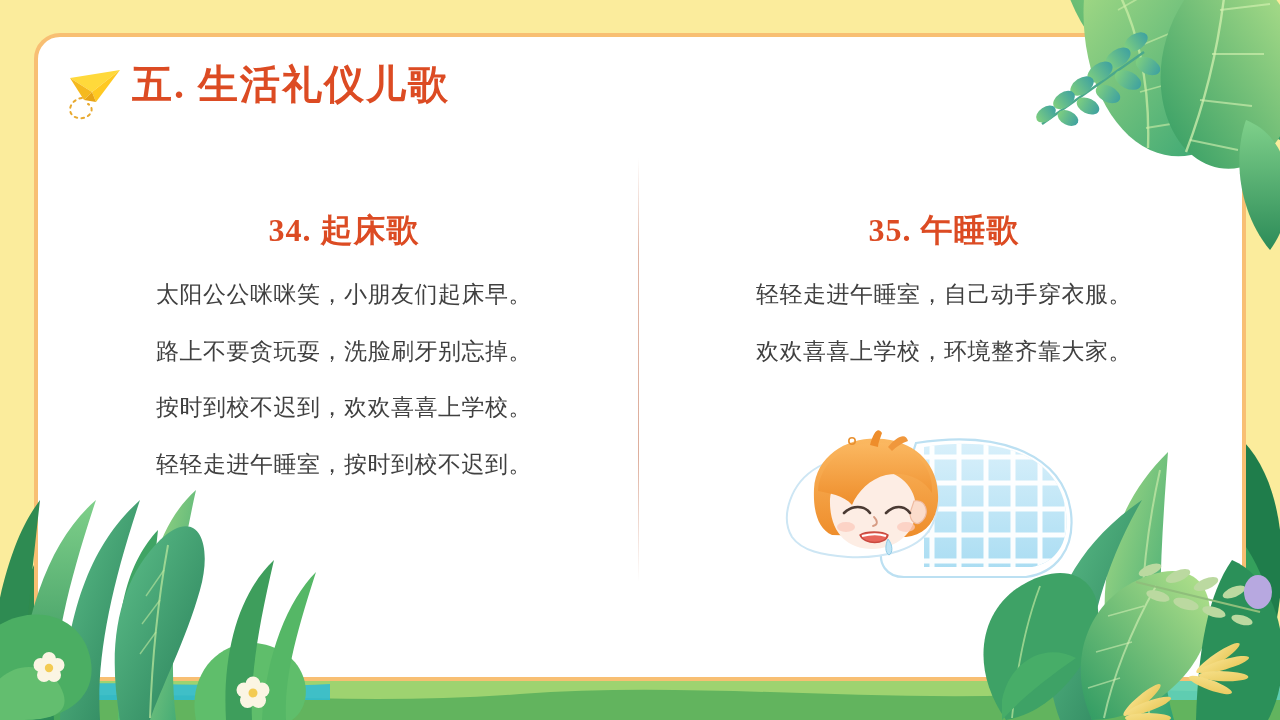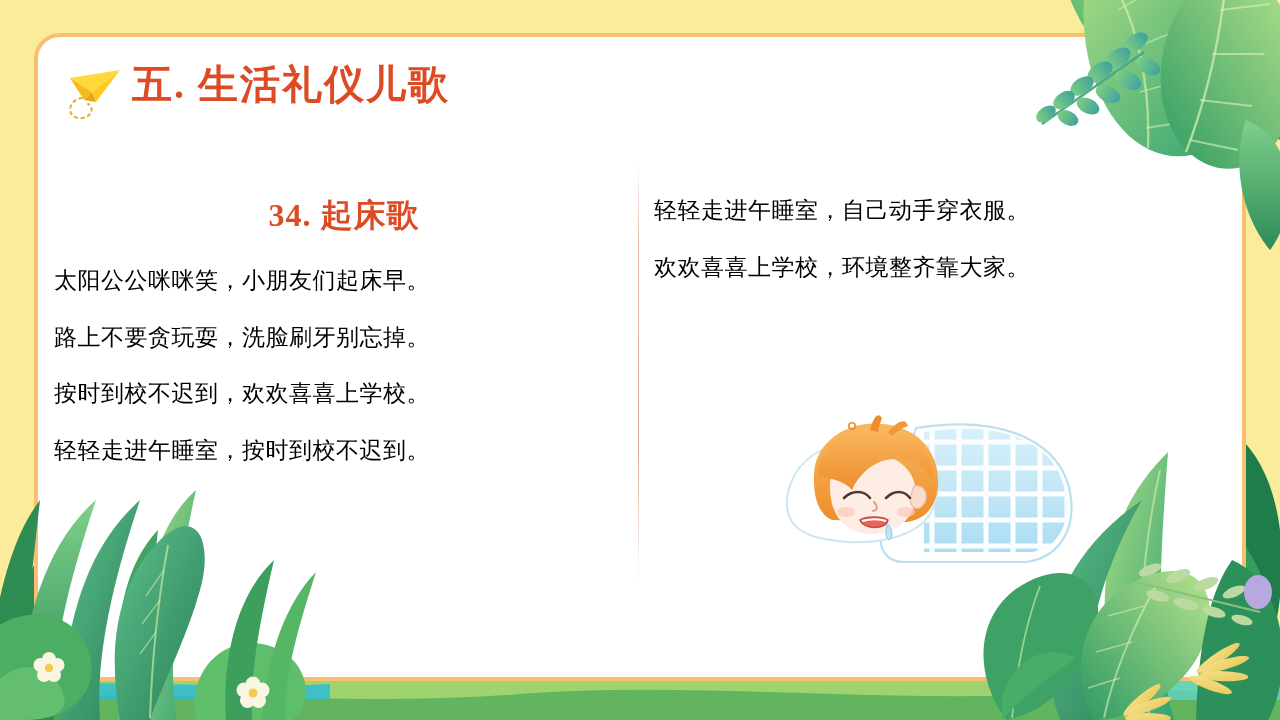--- a/index.html
+++ b/index.html
@@ -41,39 +41,39 @@
     font-family:"Liberation Serif","DejaVu Serif",serif;
   }
 
   
   #divider{
     position:absolute;left:638px;top:158px;width:1px;height:424px;z-index:6;
     background:linear-gradient(to bottom,rgba(216,150,120,0) 0%,rgba(200,120,90,.55) 22%,rgba(200,120,90,.6) 70%,rgba(216,150,120,0) 100%);
   }
 
   
-  #columns{position:absolute;left:34px;top:18px;width:1184px;height:648px;z-index:7;}
+  #columns{position:absolute;left:34px;top:33px;width:1184px;height:648px;z-index:7;}
   .col{position:absolute;top:150px;}
   .col-left{left:20px;width:580px;}
   .col-right{left:620px;width:580px;}
   .song-title{
     text-align:center;
     font-size:32px;font-weight:bold;color:#DC4B23;
     letter-spacing:1px;
     margin:26px 0 0 0;
     font-family:"Liberation Serif","DejaVu Serif",serif;
   }
   .lyrics{margin:26px 0 0 0;padding:0;list-style:none;}
   .lyric-line{
-    text-align:left;
-    font-size:23px;color:#000000;
+    text-align:center;
+    font-size:23px;color:#404040;
     letter-spacing:.5px;
     line-height:1.5;
     margin-bottom:22px;
-    font-family:Liberation Serif, serif;
+    font-family:Liberation Mono, monospace;
     white-space:nowrap;
   }
   .lyric-line:last-child{margin-bottom:0;}
 
   
   #sleep-illustration{
     position:absolute;left:120px;top:234px;width:310px;height:180px;
   }
 </style>
 </head>
@@ -156,20 +156,21 @@
       <div class="song-title">34. 起床歌</div>
       <ul class="lyrics">
         <li class="lyric-line">太阳公公咪咪笑，小朋友们起床早。</li>
         <li class="lyric-line">路上不要贪玩耍，洗脸刷牙别忘掉。</li>
         <li class="lyric-line">按时到校不迟到，欢欢喜喜上学校。</li>
         <li class="lyric-line">轻轻走进午睡室，按时到校不迟到。</li>
       </ul>
     </div>
 
     <div class="col col-right">
+      <div class="song-title">35. 午睡歌</div>
       <ul class="lyrics">
         <li class="lyric-line">轻轻走进午睡室，自己动手穿衣服。</li>
         <li class="lyric-line">欢欢喜喜上学校，环境整齐靠大家。</li>
       </ul>
 
       <svg id="sleep-illustration" viewBox="0 0 310 180" xmlns="http://www.w3.org/2000/svg">
         <defs>
           <linearGradient id="gHair" x1="0" y1="0" x2="0" y2="1">
             <stop offset="0%" stop-color="#FBB861"></stop>
               <stop offset="100%" stop-color="#EE8D2B"></stop>

